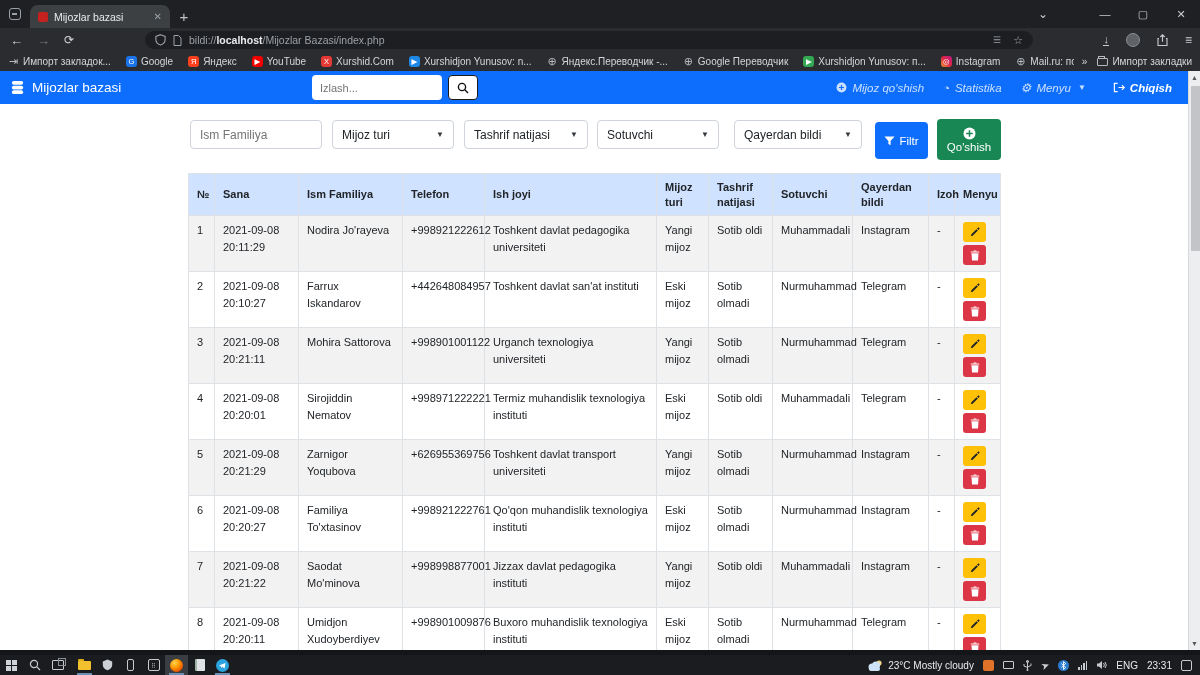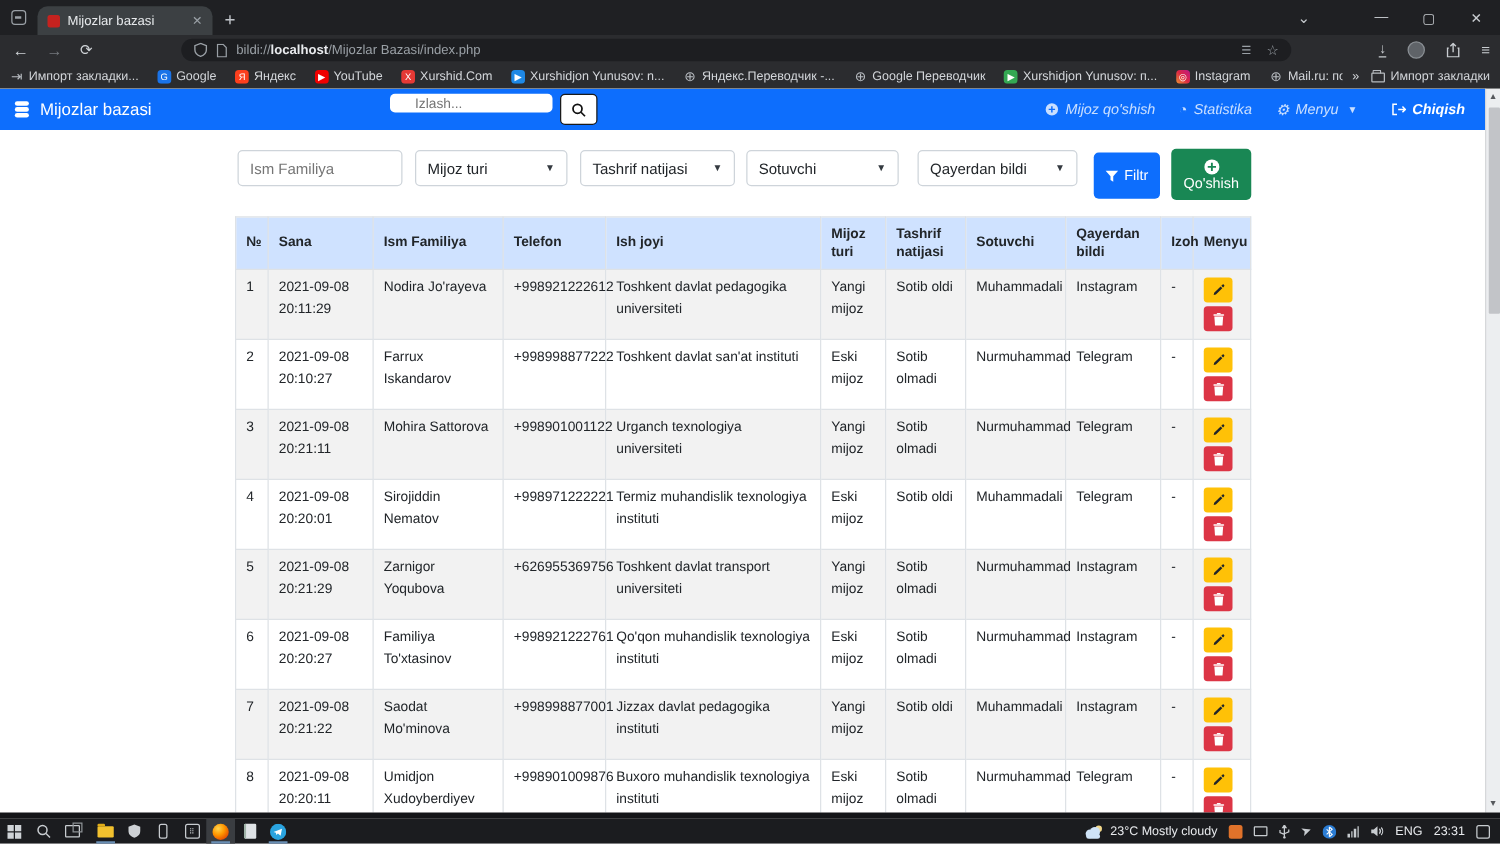--- a/index.html
+++ b/index.html
@@ -37,21 +37,21 @@
   .bm-ic.plain { background:none !important; color:#b7bbc0; font-size:11px; }
   .bm-right { display:flex; align-items:center; gap:10px; margin-left:8px; flex:none; }
   .folder-ic { width:11px; height:8px; border:1px solid #b7bbc0; border-radius:1px; position:relative; display:inline-block; margin-right:4px; }
   .folder-ic::before { content:""; position:absolute; top:-3px; left:0; width:5px; height:2px; border:1px solid #b7bbc0; border-bottom:none; border-radius:1px 1px 0 0; }
 
   
   .webpage { position:absolute; top:71px; left:0; width:1188px; height:579px; background:#fff; overflow:hidden; }
   .app-navbar { height:33px; background:#0d6efd; display:flex; align-items:center; padding:0 16px 0 10px; position:relative; color:#fff; }
   .brand { display:flex; gap:7px; align-items:center; font-size:13.5px; }
   .search-group { position:absolute; left:312px; top:4px; display:flex; gap:6px; }
-  .search-input { width:130px; height:15px; border-radius:4px; border:none; padding:0 20px; font-size:11px; outline:none; }
+  .search-input { width:130px; height:25px; border-radius:4px; border:none; padding:0 8px; font-size:11px; outline:none; }
   .search-btn { width:30px; height:25px; background:#fff; border:1px solid #1a1a1a; border-radius:4px; display:flex; align-items:center; justify-content:center; }
   .nav-links { margin-left:auto; display:flex; align-items:center; gap:19px; font-size:11.5px; color:rgba(255,255,255,.78); }
   .nav-link { display:flex; align-items:center; gap:5px;font-style:italic; }
   .nav-link.logout { color:#fff; font-weight:bold; margin-left:8px; }
   .pie-ic { font-size:11px; }
   .gear-ic { font-size:12px; }
   .caret { font-size:8px; margin-left:2px; }
 
   .filter-row { display:flex; margin:16px 0 0 190px; align-items:flex-start; }
   .f-input { width:132px; height:29px; border:1px solid #ced4da; border-radius:4px; padding:0 9px; font-size:12px; color:#212529; outline:none; }
@@ -153,21 +153,21 @@
         <path d="M2 4.5H1v7h9v-7H9M5.5 .8v7M3.3 3L5.5.8 7.7 3" fill="none" stroke="#c9cdd1" stroke-width="1.1"></path>
       </svg>
     <span>≡</span>
   </div>
 </div>
 
 <div class="bookmarksbar">
   <div class="bm-list">
       <span class="bm">
         <span class="bm-ic plain">⇥</span>
-        <span>Импорт закладки...</span>
+        <span>Импорт закладок...</span>
       </span>
       <span class="bm">
         <span class="bm-ic" style="background: rgb(26, 115, 232);">G</span>
         <span>Google</span>
       </span>
       <span class="bm">
         <span class="bm-ic" style="background: rgb(252, 63, 29);">Я</span>
         <span>Яндекс</span>
       </span>
       <span class="bm">
@@ -353,21 +353,21 @@
             </div>
           </td>
         </tr>
         <tr>
           <td>2</td>
           <td>
             <div>2021-09-08</div>
             <div>20:10:27</div>
           </td>
           <td>Farrux Iskandarov</td>
-          <td>+998998877222</td>
+          <td>+442648084957</td>
           <td>Toshkent davlat san'at instituti</td>
           <td>Eski mijoz</td>
           <td>Sotib olmadi</td>
           <td>Nurmuhammad</td>
           <td>Telegram</td>
           <td>-</td>
           <td>
             <div class="actions">
               <button class="abtn edit">
                 <svg width="11" height="11" viewBox="0 0 16 16" fill="#212529">

